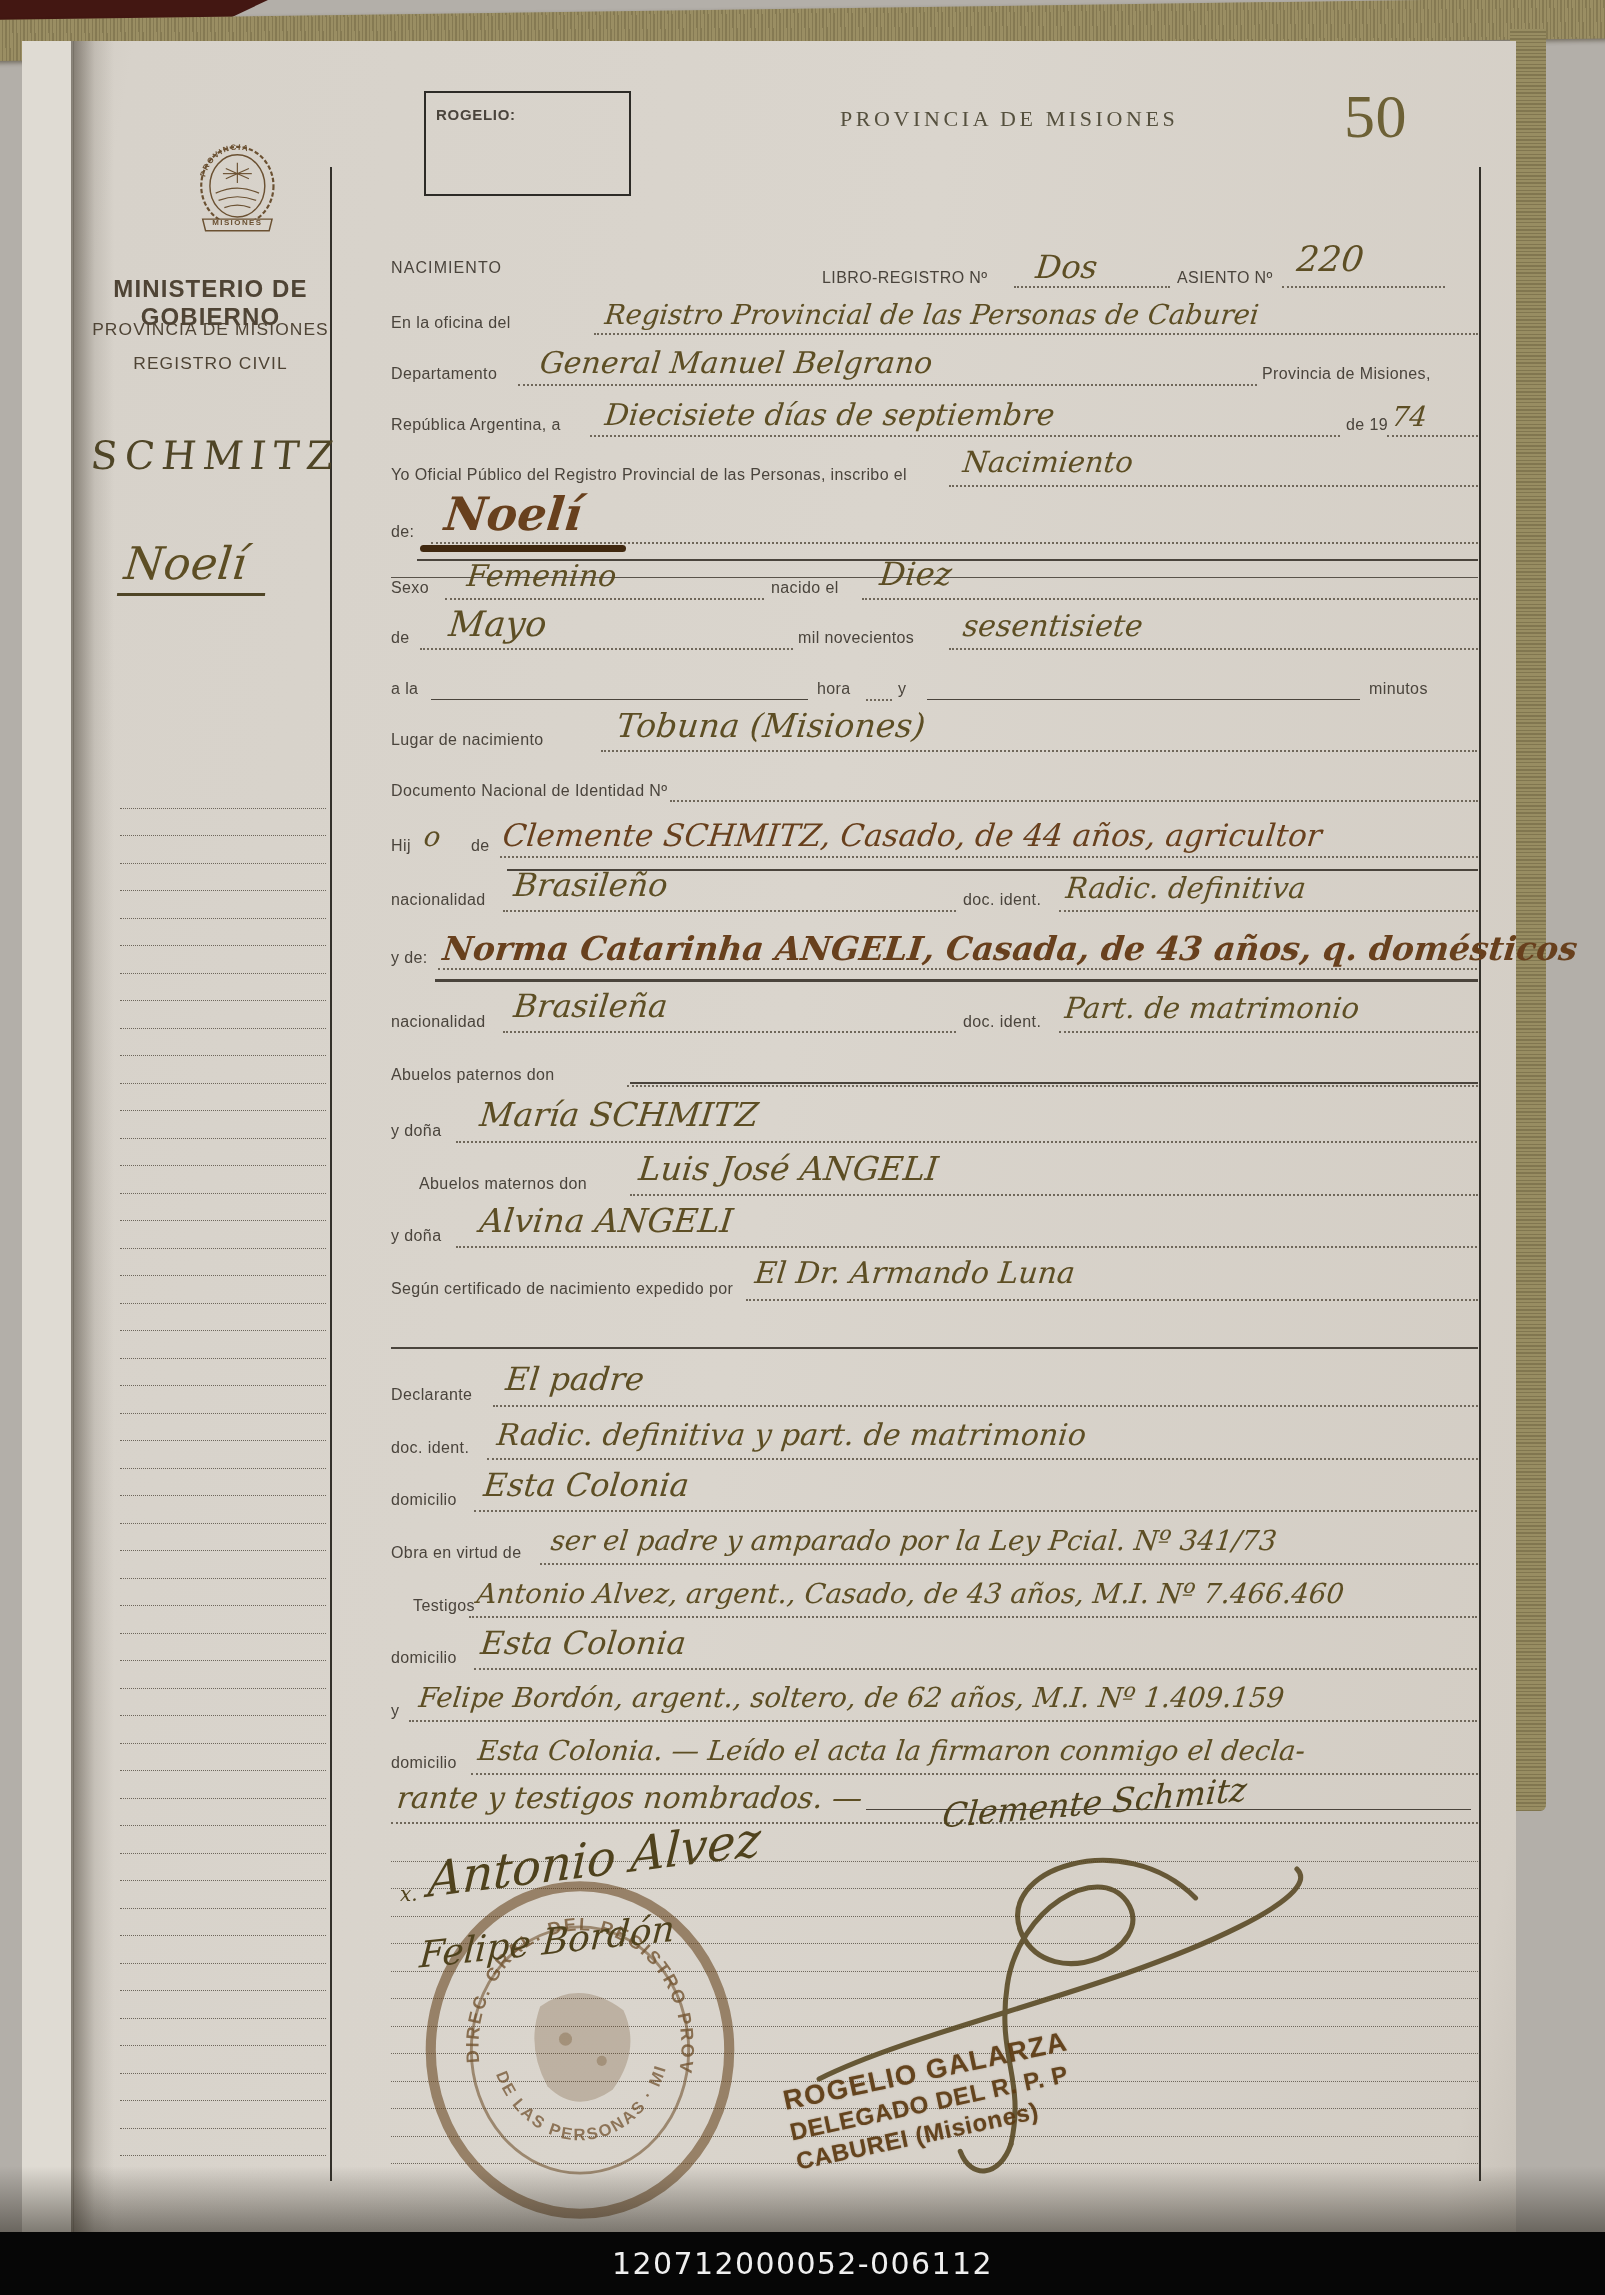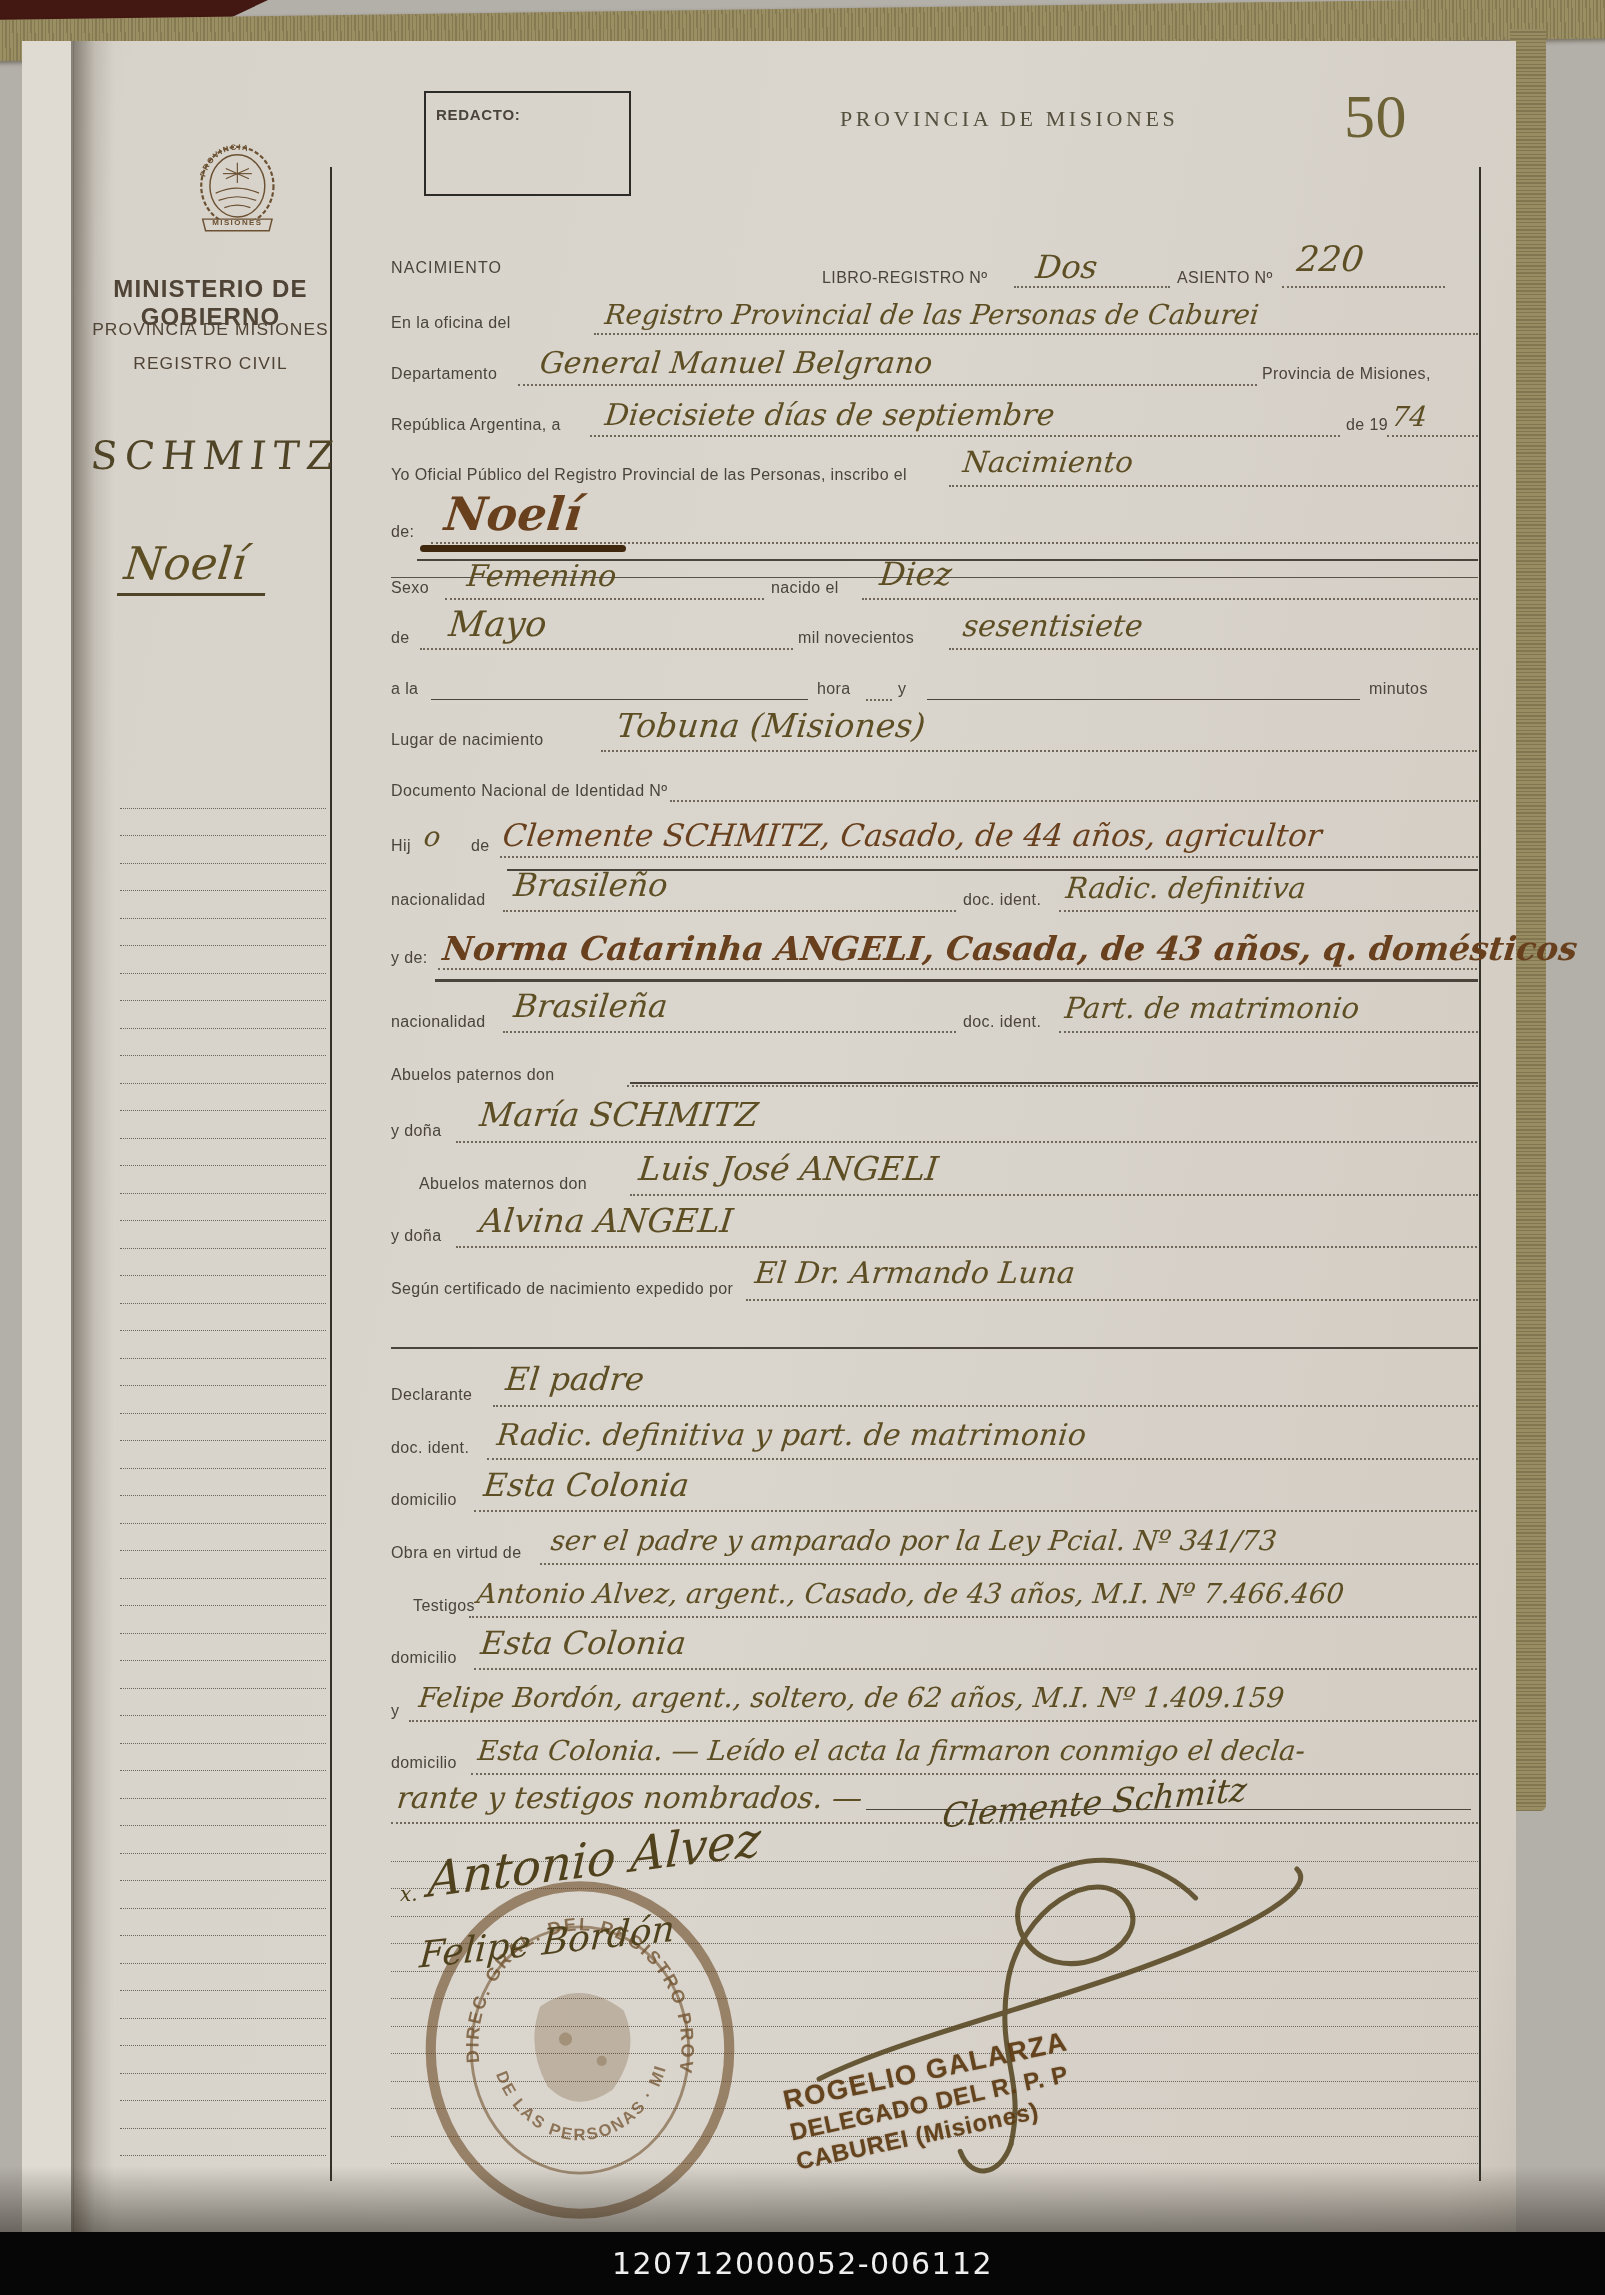--- a/index.html
+++ b/index.html
@@ -140,21 +140,21 @@
       <div class="dotline"></div>
       <div class="dotline"></div>
       <div class="dotline"></div>
       <div class="dotline"></div>
       <div class="dotline"></div>
       <div class="dotline"></div>
       <div class="dotline"></div>
     </div>
 
   <div class="redacto-box"></div>
-  <div class="lbl" style="left:436px;top:106px;font-size:15px;font-weight:bold;letter-spacing:0.7px;">REDACTO:</div>
+  <div class="lbl" style="left:436px;top:106px;font-size:15px;font-weight:bold;letter-spacing:0.7px;">ROGELIO:</div>
 
   <div class="lbl serif" style="left:840px;top:106px;font-size:22px;letter-spacing:3.6px;color:#55503e;">PROVINCIA DE MISIONES</div>
   <div class="lbl serif" style="left:1344px;top:81px;font-size:62px;color:#6d6136;">50</div>
 
   <div class="lbl" style="left:391px;top:259px;letter-spacing:1.1px;">NACIMIENTO</div>
   <div class="lbl" style="left:822px;top:269px;">LIBRO-REGISTRO Nº</div>
   <div class="seg" style="left:1014px;top:286px;width:156px;"></div>
   <div class="hw" style="left:1036px;top:248px;font-size:32px;">Dos</div>
   <div class="lbl" style="left:1177px;top:269px;">ASIENTO Nº</div>
   <div class="seg" style="left:1282px;top:286px;width:163px;"></div>

